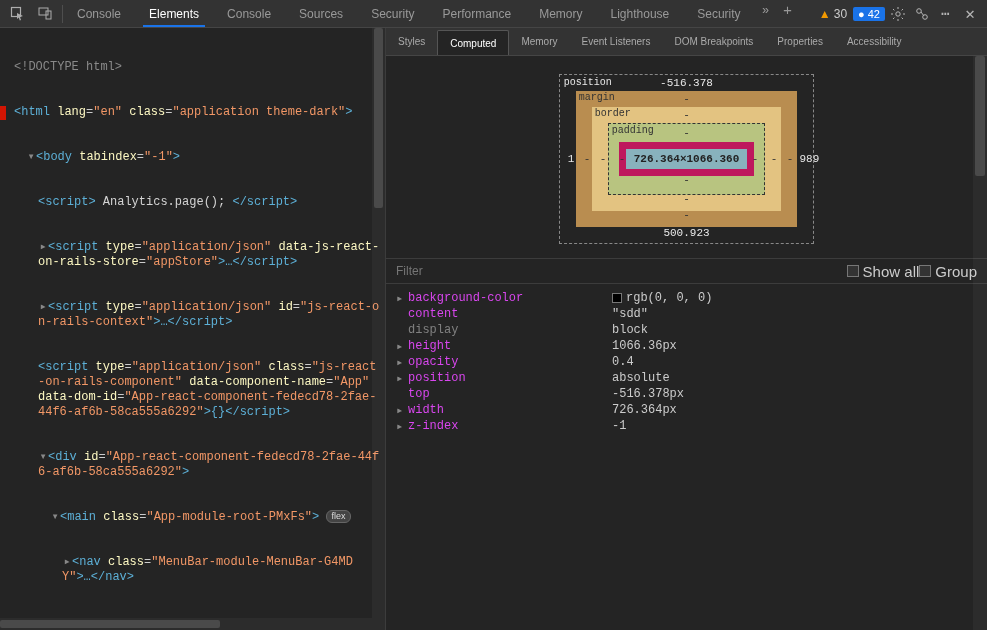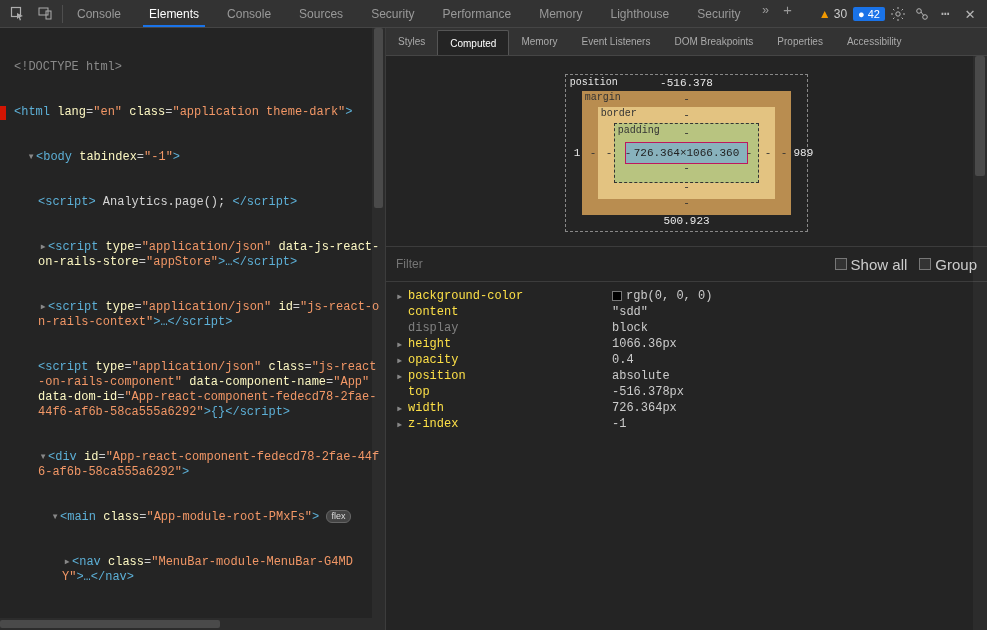--- a/index.html
+++ b/index.html
@@ -91,37 +91,37 @@
   .sub-tabs { height:28px; display:flex; align-items:stretch; border-bottom:1px solid #454545; background:#333333;}
   .sub-tab { padding:0 12px; display:flex;align-items:center; color:#aaa; font-family:"Segoe UI",sans-serif; font-size:10px; cursor:default;}
   .sub-tab.active { background:#242424; color:#fff; border:1px solid #555; border-bottom:none; border-radius:2px 2px 0 0; margin-top:2px;}
 
   
   .box-model-wrap { display:flex; justify-content:center; padding: 18px 0 14px; position:relative;}
   .bm-position { border:1px dashed #888; padding: 16px; position:relative; }
   .bm-margin { background:#b98d50; padding:16px; position:relative;}
   .bm-border { background:#e3c381; padding:16px; position:relative;}
   .bm-padding { background:#b8c480; padding:18px 10px; position:relative; border:1px dashed #333;}
-  .bm-content { background:#88b2bd; padding:4px 8px; color:#222; font-size:11px; text-align:center; border:1px solid #be185d;}
+  .bm-content { background:#88b2bd; padding:4px 8px; color:#222; font-size:11px; text-align:center; border:7px solid #be185d;font-weight:bold;}
   .bm-label { position:absolute; font-size:10px; color:#e8e8e8; }
   .bm-margin .bm-label, .bm-border .bm-label, .bm-padding .bm-label { color:#333; }
   .bm-num { position:absolute; font-size:11px; color:#e8e8e8; transform:translate(-50%,-50%);}
   .bm-margin .bm-num, .bm-border .bm-num, .bm-padding .bm-num { color:#333; }
 
   
-  .filter-row { display:flex; align-items:center; height:36px; padding:0 10px; border-bottom:1px solid #3c3c3c; border-top:1px solid #3c3c3c; font-family:"Segoe UI",sans-serif; font-size:12px; color:#888; gap:12px;}
+  .filter-row { display:flex; align-items:center; height:26px; padding:0 10px; border-bottom:1px solid #3c3c3c; border-top:1px solid #3c3c3c; font-family:"Segoe UI",sans-serif; font-size:12px; color:#888; }
   .filter-row input { background:transparent; border:none; color:#ccc; font-size:12px; flex:1; outline:none;}
   .chk { display:flex; align-items:center; gap:4px; color:#ccc; font-size:15px;}
   .chk-box { width:12px; height:12px; border:1px solid #777; background:#333;}
 
   
   .props { padding: 6px 10px; font-size:12px;}
   .prop-row { display:flex; align-items:center; height:16px;}
   .prop-arrow { width:12px; color:#888;}
-  .prop-name { width:180px; color:#fde047;}
+  .prop-name { width:180px; color:#d946ef;}
   .prop-name.dim { color:#808080;}
   .prop-val { color:#ccc;margin-left:24px;}
   .color-swatch { width:10px; height:10px; border:1px solid #777; display:inline-block; vertical-align:middle; margin-right:4px; background:#000;}
 
   .right-scrollbar { position:absolute; top:28px; right:0; width:14px; bottom:0; background:rgba(255,255,255,0.04);}
   .right-scrollbar .scrollbar-thumb{ top:0; height:120px;}
 
   .far-right-track { position:absolute; top:28px; right:0; width:7px; height:602px;}
   .far-right-marker-red { position:absolute; left:0; right:0; height:40px; background:#e51400; top:78px; opacity:.9;}
 </style>

